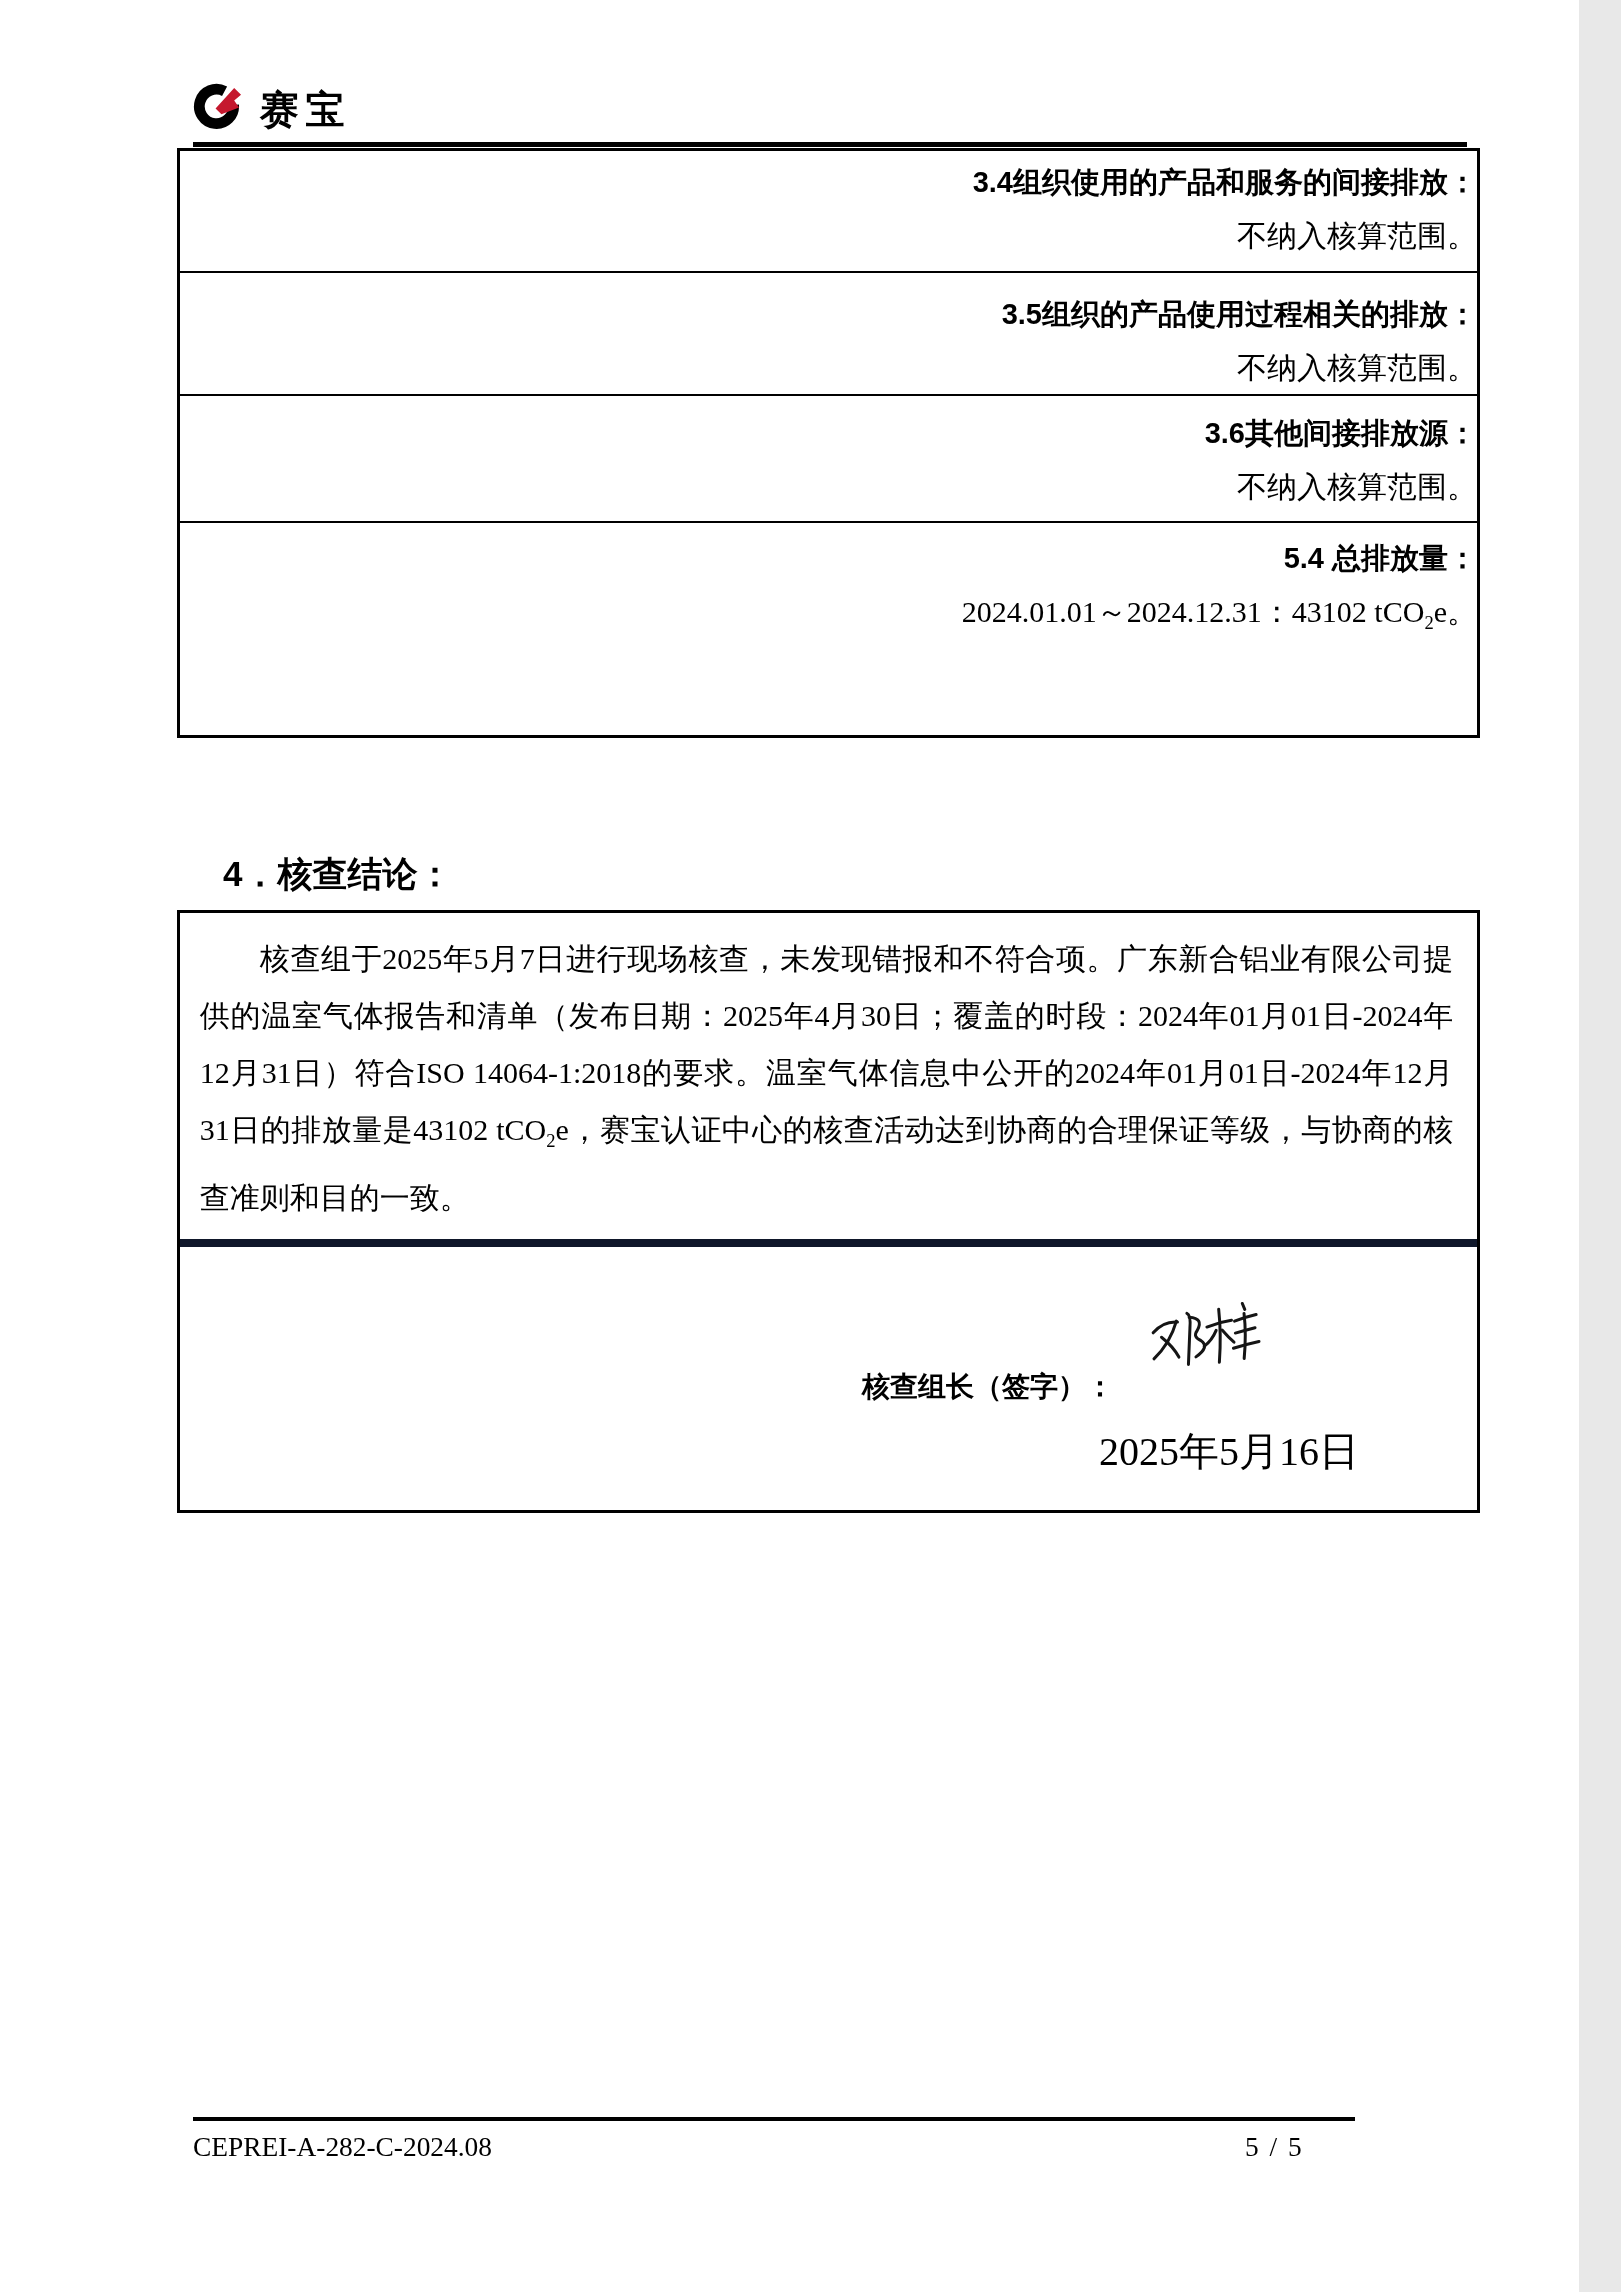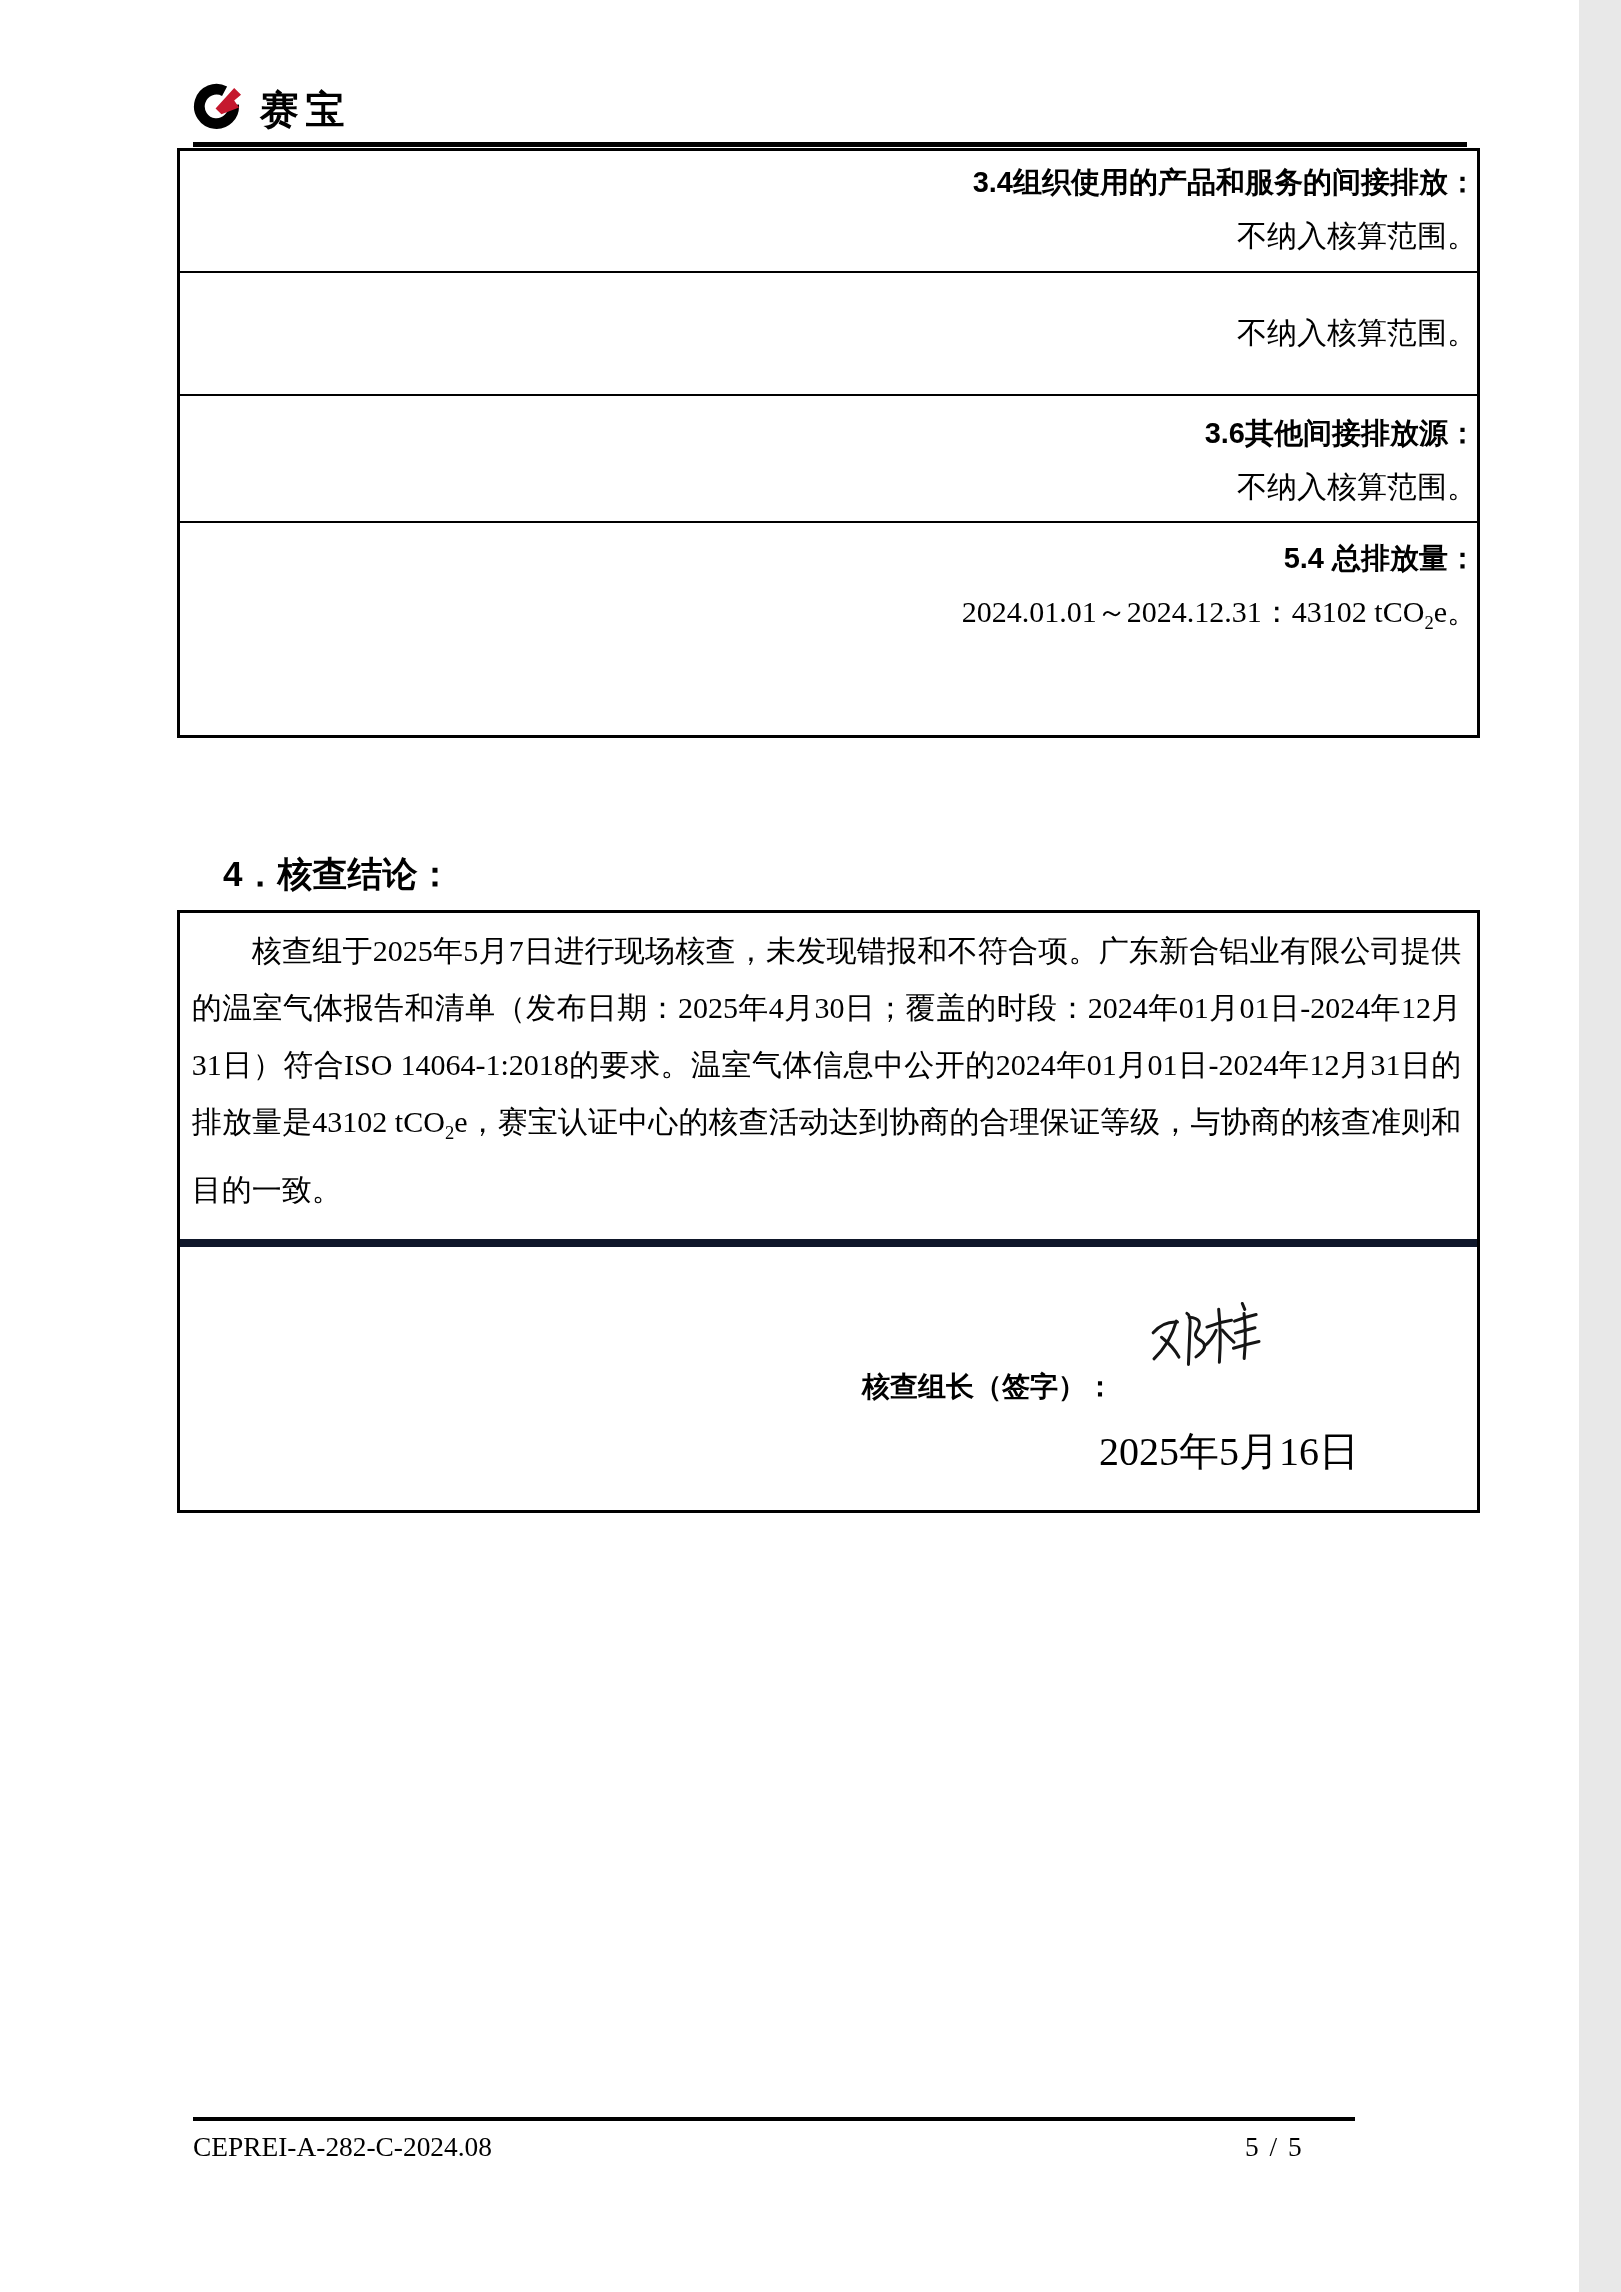--- a/index.html
+++ b/index.html
@@ -44,21 +44,21 @@
 
   
   .h4{
     left:223px;top:852px;
     font-family:"Liberation Sans","DejaVu Sans",sans-serif;
     font-weight:bold;font-size:35px;line-height:43px;text-align:center;
   }
   .box2{left:177px;top:910px;width:1303px;height:603px;display:flex;flex-direction:column;}
   .concl-text{height:326px;box-sizing:border-box;padding:8.8px 15.7px 0 11.8px;}
   .concl-text p{
-    margin:0;font-size:30px;line-height:57px;
+    margin:8px;font-size:30px;line-height:57px;
     text-align:justify;text-indent:2em;
   }
   .concl-text p.p2{margin-top:11.8px;}
   .concl-sign{position:relative;border-top:8px solid #0f172a;flex:1;}
   .sign-label{
     left:682px;top:123px;
     font-family:"Liberation Sans","DejaVu Sans",sans-serif;
     font-weight:bold;font-size:28px;line-height:33px;
   }
   .sign-svg{left:968px;top:55px;width:120px;height:82px;}
@@ -82,20 +82,21 @@
     <div class="brand">赛宝</div>
   </div>
   <div class="abs header-rule"></div>
 
   <div class="abs box box1">
     <div class="row row-34">
       <p class="sec-h">3.4组织使用的产品和服务的间接排放：</p>
       <p class="sec-b">不纳入核算范围。</p>
     </div>
     <div class="row row-35">
+      <p class="sec-h">3.5组织的产品使用过程相关的排放：</p>
       <p class="sec-b">不纳入核算范围。</p>
     </div>
     <div class="row row-36">
       <p class="sec-h">3.6其他间接排放源：</p>
       <p class="sec-b">不纳入核算范围。</p>
     </div>
     <div class="row row-37">
       <p class="sec-h">5.4 总排放量：</p>
       <p class="sec-b"><span>2024.01.01～2024.12.31：43102 tCO</span><sub class="s2">2</sub><span>e。</span></p>
     </div>

